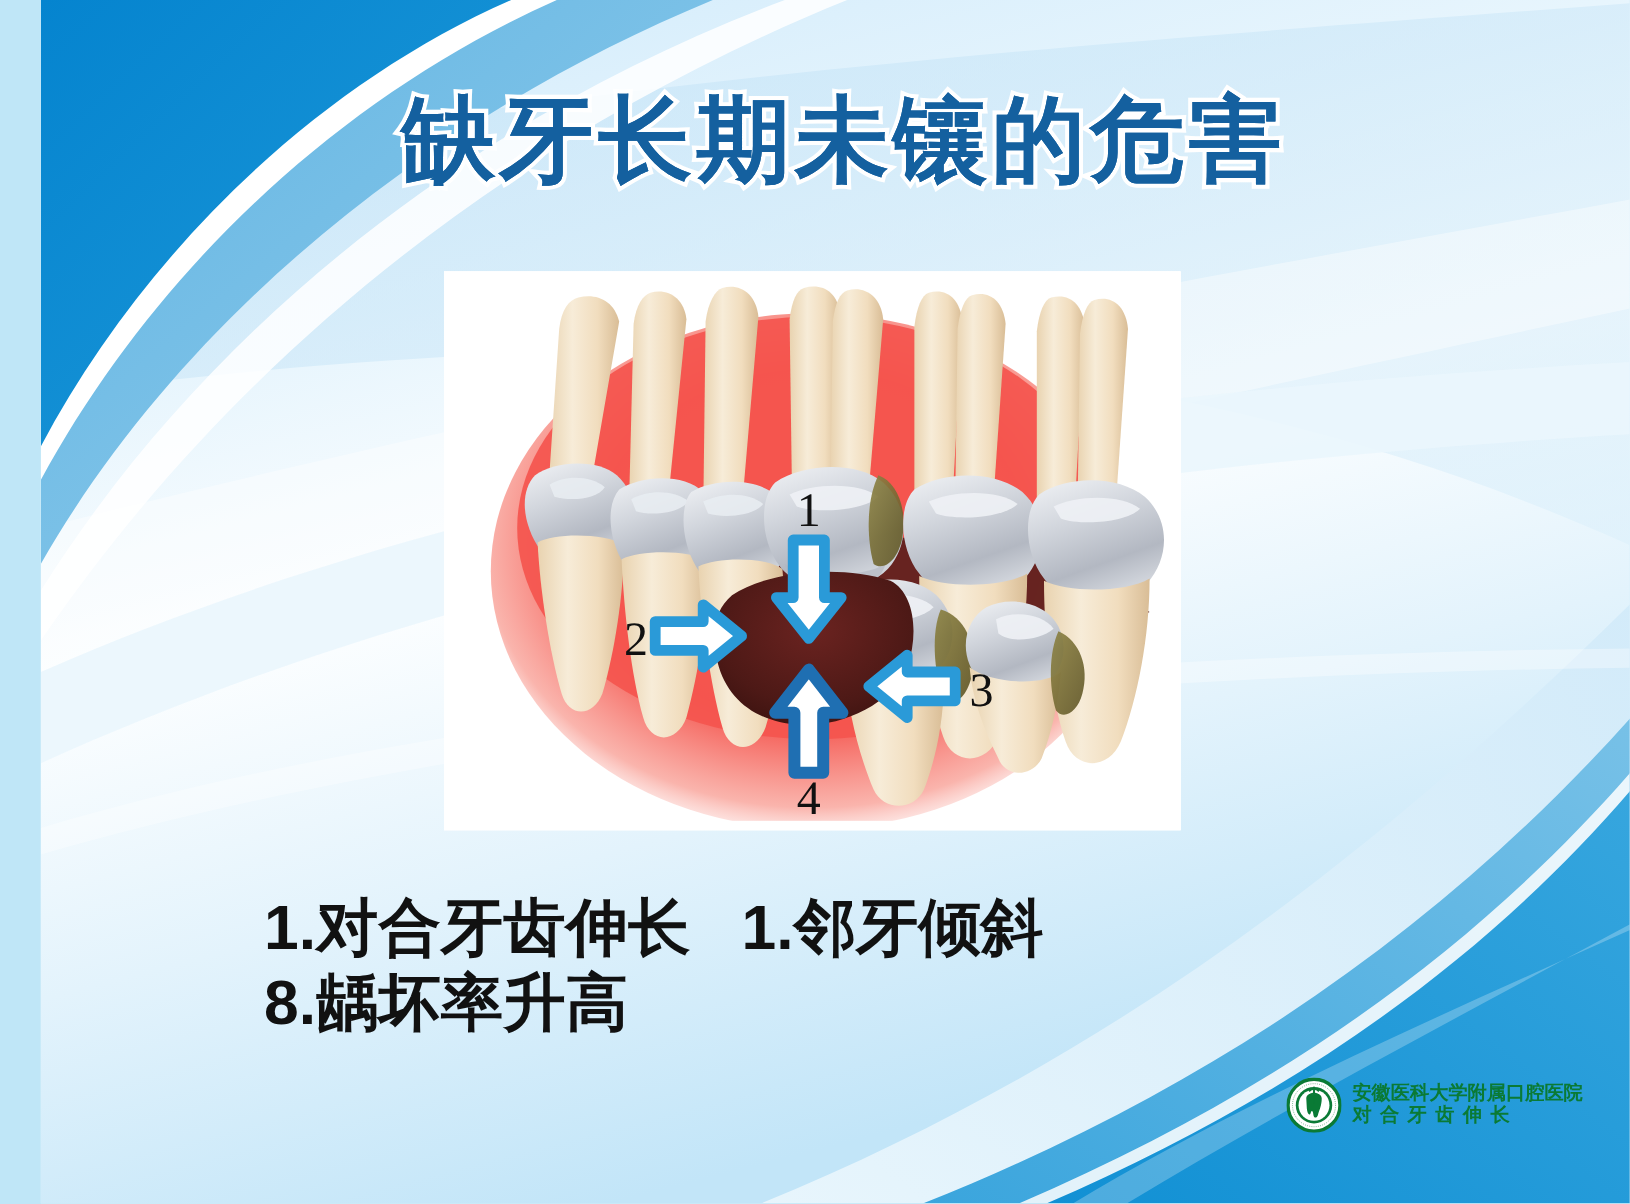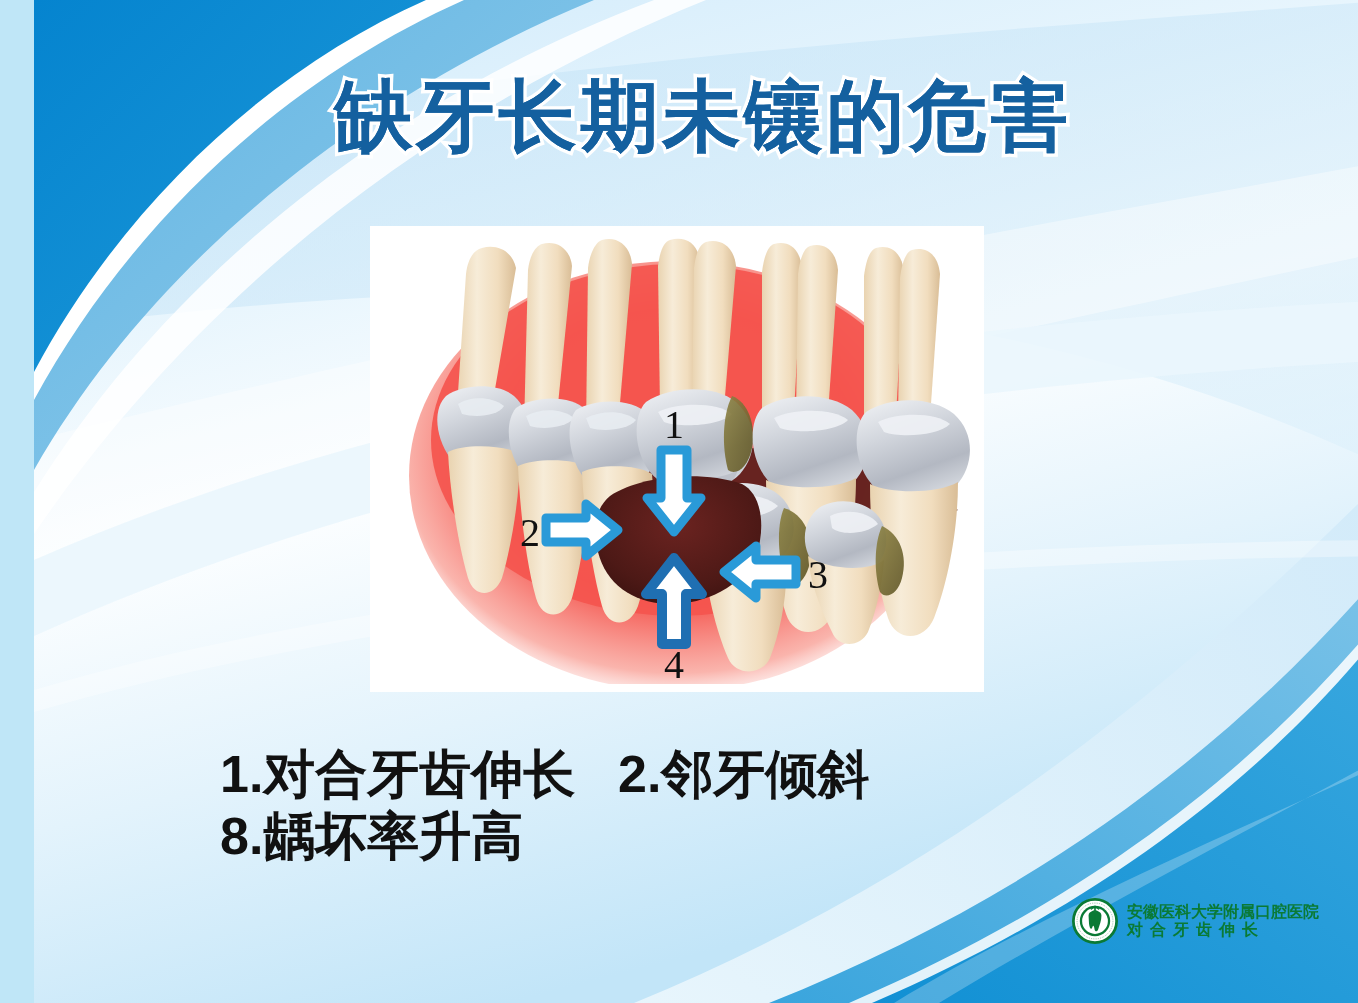--- a/index.html
+++ b/index.html
@@ -246,21 +246,21 @@
       <text x="448" y="362" font-family="Liberation Serif, serif" font-size="40" fill="#111" text-anchor="middle">3</text>
       <text x="304" y="452" font-family="Liberation Serif, serif" font-size="40" fill="#111" text-anchor="middle">4</text>
 
       <rect x="0" y="0" width="614" height="466" fill="none" stroke="#ffffff" stroke-width="16"></rect>
     </svg>
   </div>
 
   <div id="bullets">
     <div class="brow">
       <div class="bcol-a">1.对合牙齿伸长</div>
-      <div class="bcol-b">2.邻牙倾斜</div>
+      <div class="bcol-b">1.邻牙倾斜</div>
     </div>
     <div class="brow">
       <div class="bcol-a">8.龋坏率升高</div>
     </div>
   </div>
 
   <div id="logo">
     <svg id="logo-mark" viewBox="0 0 100 100">
       <circle cx="50" cy="50" r="47" fill="#ffffff"></circle>
       <circle cx="50" cy="50" r="47" fill="none" stroke="#0a7a35" stroke-width="6"></circle>

